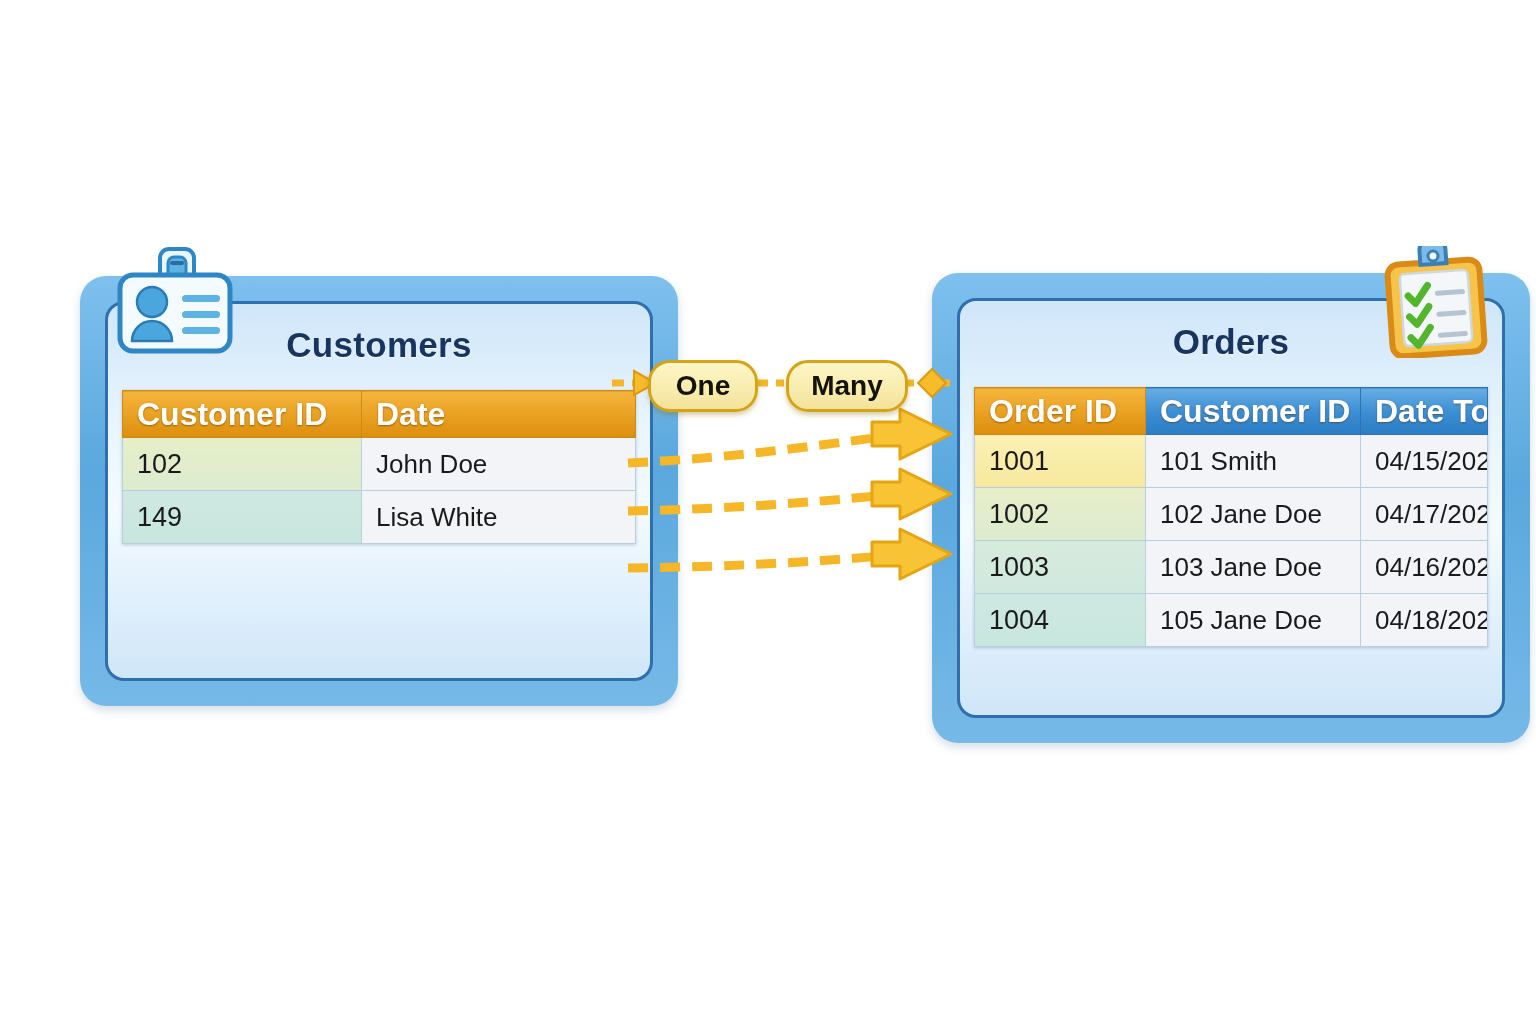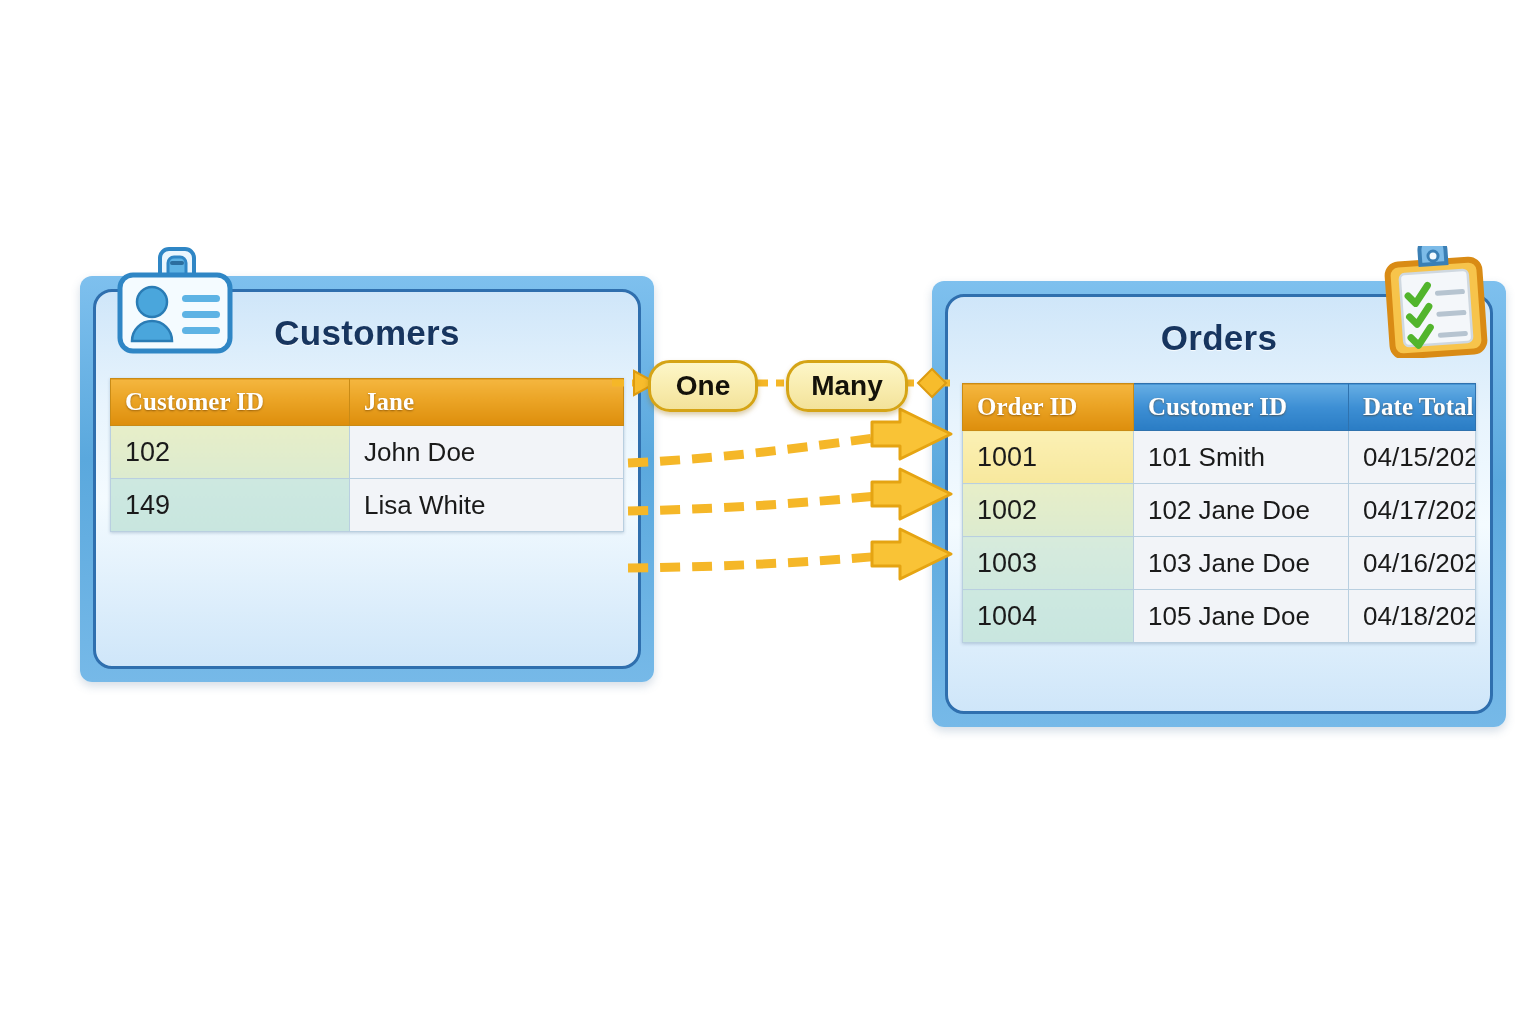--- a/index.html
+++ b/index.html
@@ -11,44 +11,44 @@
     width: 1536px;
     height: 1024px;
     position: relative;
     overflow: hidden;
     font-family: "Liberation Sans", sans-serif;
   }
 
   
   .panel {
     position: absolute;
-    border-radius: 12px;
+    border-radius: 26px;
     background: linear-gradient(180deg, #7ec0ee 0%, #5aa8dd 45%, #76b9e8 100%);
-    padding: 13px;
+    padding: 25px;
     box-shadow: 0 4px 10px rgba(60,100,140,0.22);
   }
   .panel-inner {
     border-radius: 19px;
     border: 3px solid #2f6fae;
     background: linear-gradient(180deg, #cfe6f9 0%, #e8f4fd 30%, #f4fbff 55%, #cfe6f9 100%);
     height: 100%;
     box-sizing: border-box;
     position: relative;
     overflow: hidden;
   }
   .panel-title {
     text-align: center;
     color: #17355f;
     font-weight: bold;
     letter-spacing: 0.3px;
     text-shadow: 0 1px 1px rgba(255,255,255,0.85);
   }
 
   #customers-panel { left: 80px;  top: 276px; width: 548px; height: 380px; }
-  #orders-panel    { left: 932px; top: 281px; width: 548px; height: 420px; }
+  #orders-panel    { left: 932px; top: 273px; width: 548px; height: 420px; }
 
   #customers-panel .panel-title,
   #orders-panel .panel-title { font-size: 35px; padding-top: 21px; }
 
   
   .tbl {
     position: absolute;
     left: 14px;
     right: 14px;
     border: 1px solid #8db8d8;
@@ -62,26 +62,25 @@
     padding: 0 14px;
     text-align: left;
     font-size: 26px;
     color: #1a1a1a;
     font-weight: normal;
     overflow: hidden;
     white-space: nowrap;
   }
   .tbl th {
     height: 46px;
-    font-size: 25px;
+    font-size: 32px;
     color: #ffffff;
     font-weight: bold;
     text-shadow: 0 1px 2px rgba(90,50,0,0.55);
     border-color: #c98b16;
-    font-family: Liberation Serif, serif;
   }
   .th-gold {
     background: linear-gradient(180deg, #f4b63f 0%, #eba425 45%, #dd8e0c 100%);
   }
   .th-blue {
     background: linear-gradient(180deg, #66aee4 0%, #3d8fd4 50%, #2a7cc4 100%);
     border-color: #2f72ae !important;
     text-shadow: 0 1px 2px rgba(0,40,80,0.55);
   }
   .tbl td { height: 52px; background: #f2f4f8; }
@@ -121,21 +120,21 @@
 <body>
 
 <div class="panel" id="customers-panel">
   <div class="panel-inner">
     <div class="panel-title">Customers</div>
 
     <table class="tbl" style="top:86px;">
       <thead>
         <tr>
           <th class="th-gold" style="width:210px;">Customer ID</th>
-          <th class="th-gold">Jane</th>
+          <th class="th-gold">Date</th>
         </tr>
       </thead>
       <tbody>
         <tr>
           <td class="idcell tint1">102</td>
           <td>John Doe</td>
         </tr>
         <tr>
           <td class="idcell tint3">149</td>
           <td>Lisa White</td>

